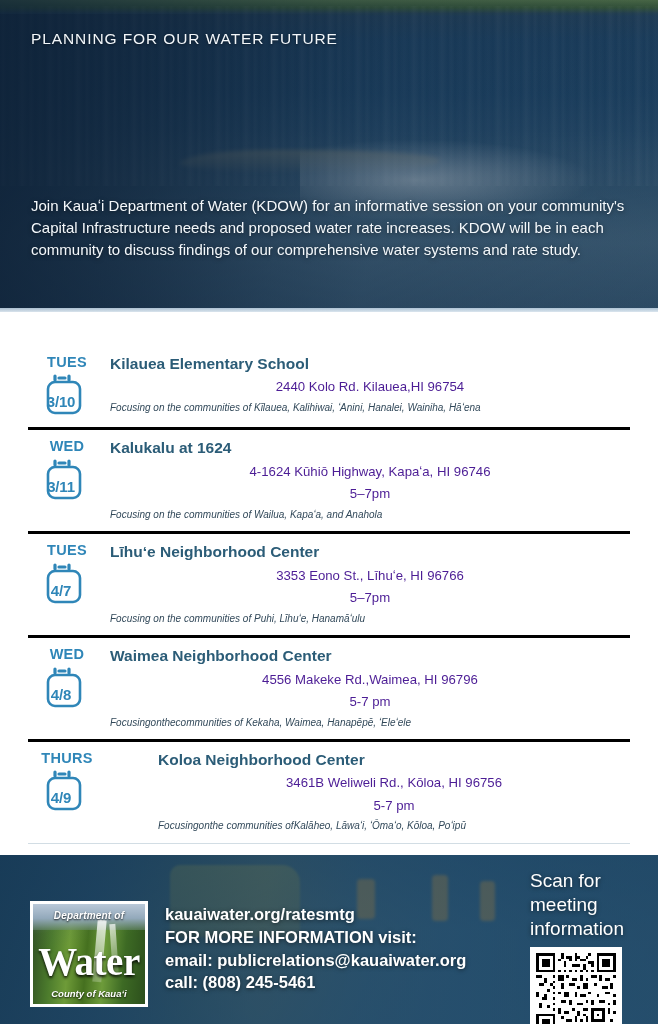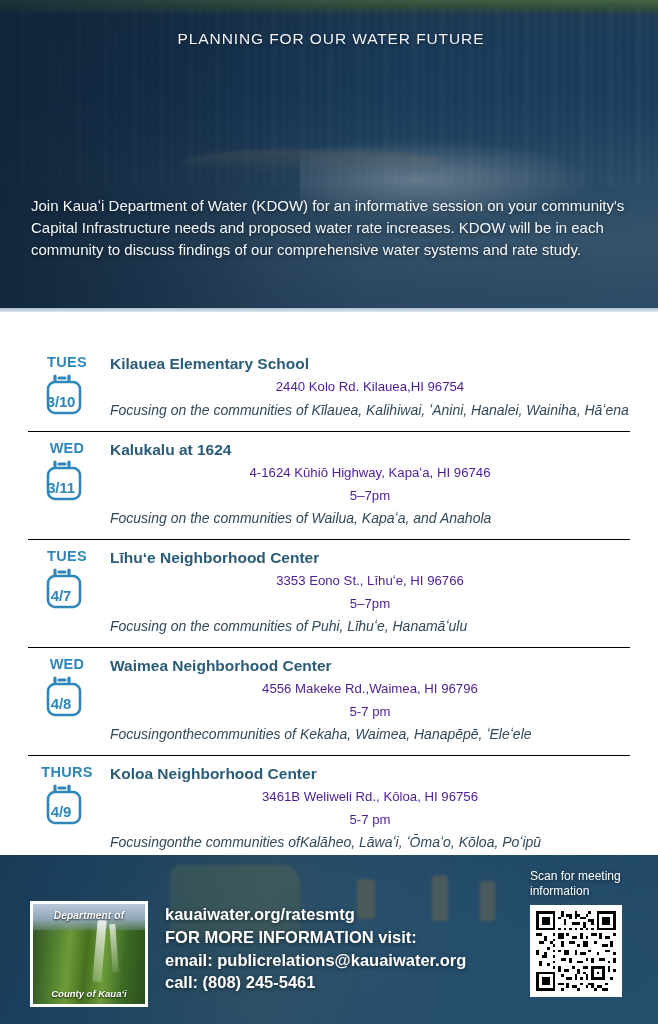--- a/index.html
+++ b/index.html
@@ -85,21 +85,20 @@
     width: 600px;
     color: #ffffff;
   }
   .eyebrow {
     font-size: 15.5px;
     letter-spacing: 0.9px;
     font-weight: 400;
     color: #f2f6f9;
     text-shadow: 0 1px 3px rgba(0,0,0,.45);
     margin: 0 0 8px 0;
-    text-align: center;
   }
   .hero-title {
     font-size: 41px;
     line-height: 1.10;
     font-weight: 400;
     margin: 0;
     color: #ffffff;
     text-shadow: 0 2px 6px rgba(0,0,0,.4);
     letter-spacing: -0.2px;
   }
@@ -115,23 +114,23 @@
   }
 
   
   .meetings {
     padding: 34px 28px 0 28px;
   }
   .meeting {
     display: flex;
     align-items: flex-start;
     padding: 7px 0 9px 0;
-    border-bottom: 1px solid #000000;
-  }
-  .meeting:last-child { border-bottom: 1px solid #d2dde4; }
+    border-bottom: 3px solid #000000;
+  }
+  .meeting:last-child { border-bottom: 1px solid #d2dde4; gap: 48px; }
 
   .date-col {
     width: 78px;
     flex: 0 0 78px;
     display: flex;
     flex-direction: column;
     align-items: center;
     padding-top: 1px;
   }
   .dayname {
@@ -173,21 +172,21 @@
     margin: 0 0 1px 0;
   }
   .addr, .time {
     font-size: 13.2px;
     color: #4c1d95;
     line-height: 1.55;
     margin: 2px;
     text-align: center;
   }
   .focus {
-    font-size: 14px;
+    font-size: 10px;
     font-style: italic;
     color: #32495a;
     line-height: 1.55;
     margin: 1px 0 0 0;
     white-space: nowrap;
   }
 
   
   .footer {
     position: absolute;
@@ -304,21 +303,21 @@
   }
 
   .qr-block {
     position: absolute;
     right: 24px; top: 14px;
     width: 104px;
     text-align: left;
   }
   .qr-caption {
     color: #ffffff;
-    font-size: 12px;
+    font-size: 19px;
     line-height: 1.27;
     margin: 0 0 6px 0;
     text-shadow: 0 1px 4px rgba(0,0,0,.55);
   }
   .qr {
     width: 92px; height: 92px;
     background: #ffffff;
     padding: 6px;
   }
   .qr svg { display: block; }
@@ -451,20 +450,21 @@
   <div class="footer-vest2"></div>
   <div class="footer-vest3"></div>
   <div class="footer-overlay"></div>
 
   <div class="logo">
     <div class="logo-inner">
       <div class="logo-sky"></div>
       <div class="logo-falls"></div>
       <div class="logo-falls2"></div>
       <div class="logo-t1">Department of</div>
+      <div class="logo-t2">Water</div>
       <div class="logo-t3">County of Kauaʻi</div>
     </div>
   </div>
 
   <div class="contact">
     <p class="contact-line">kauaiwater.org/ratesmtg</p>
     <p class="contact-line">FOR MORE INFORMATION visit:</p>
     <p class="contact-line">email: publicrelations@kauaiwater.org</p>
     <p class="contact-line">call: (808) 245-5461</p>
   </div>

